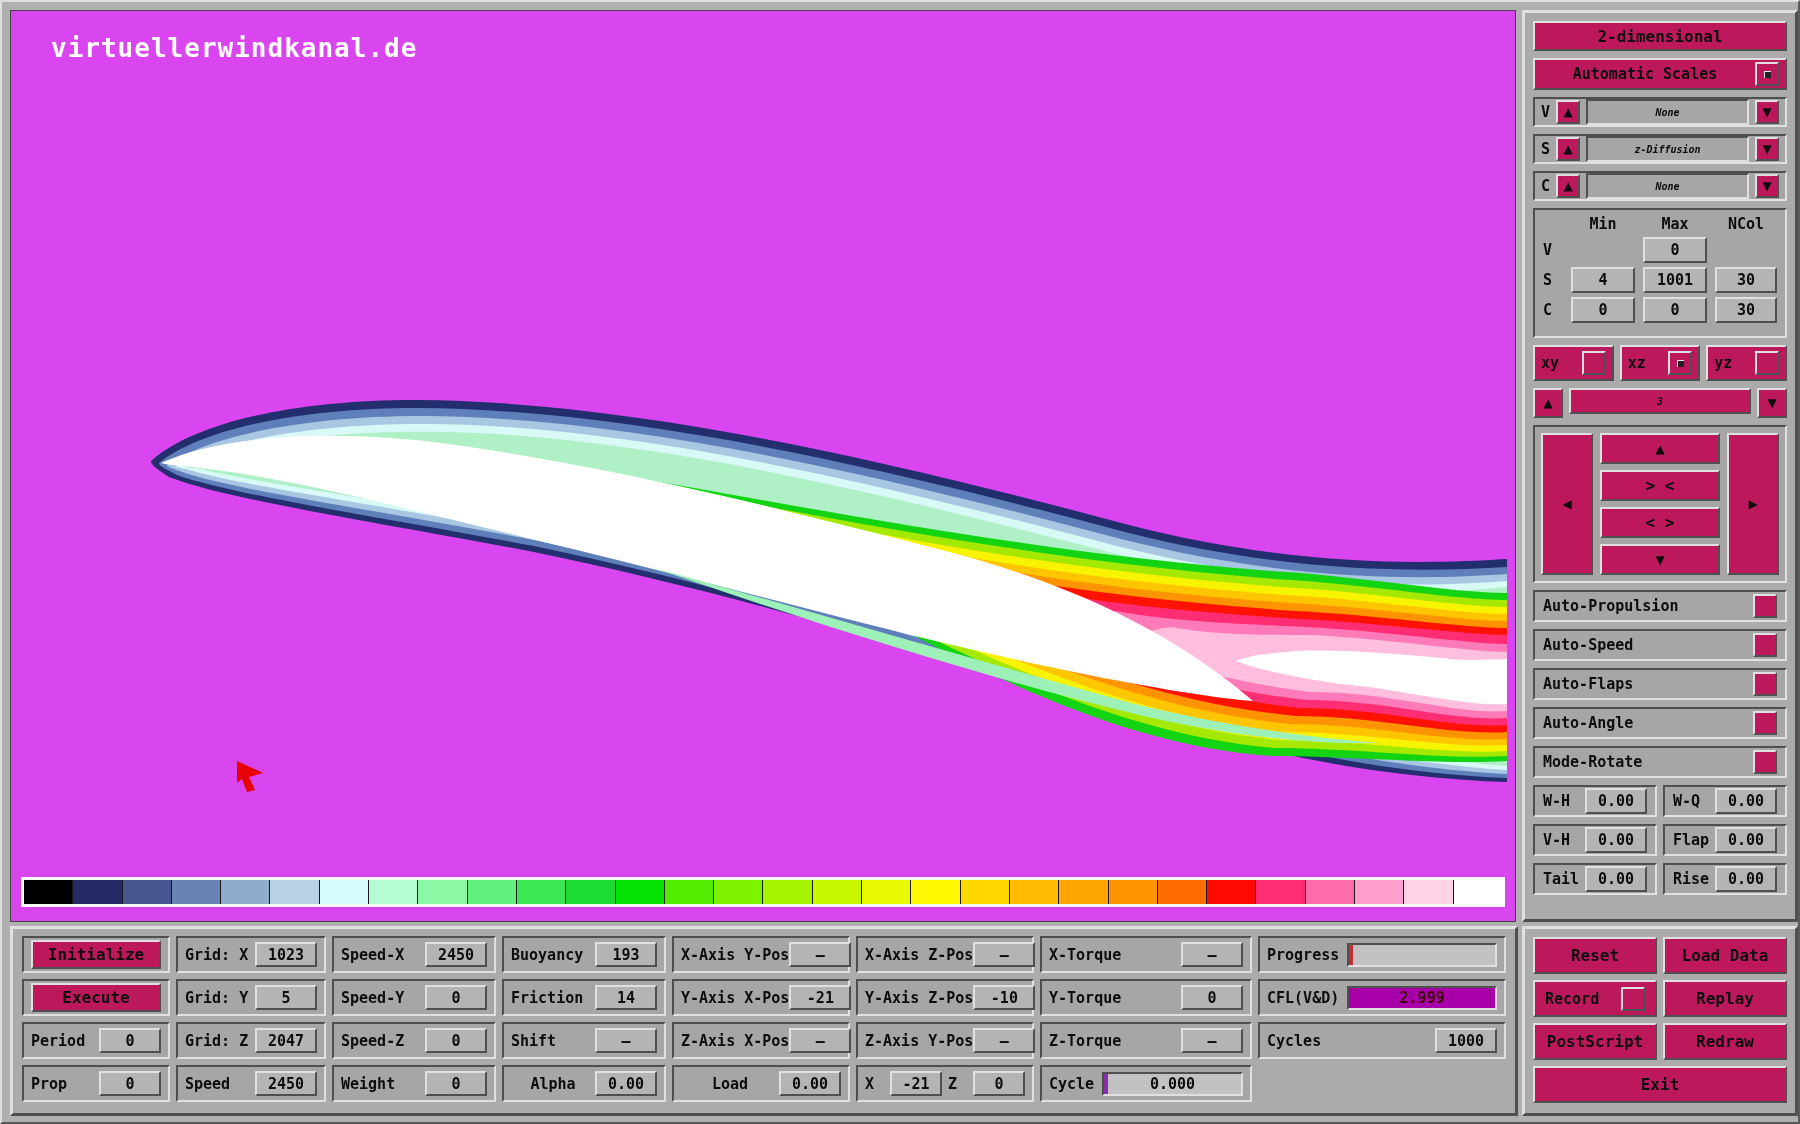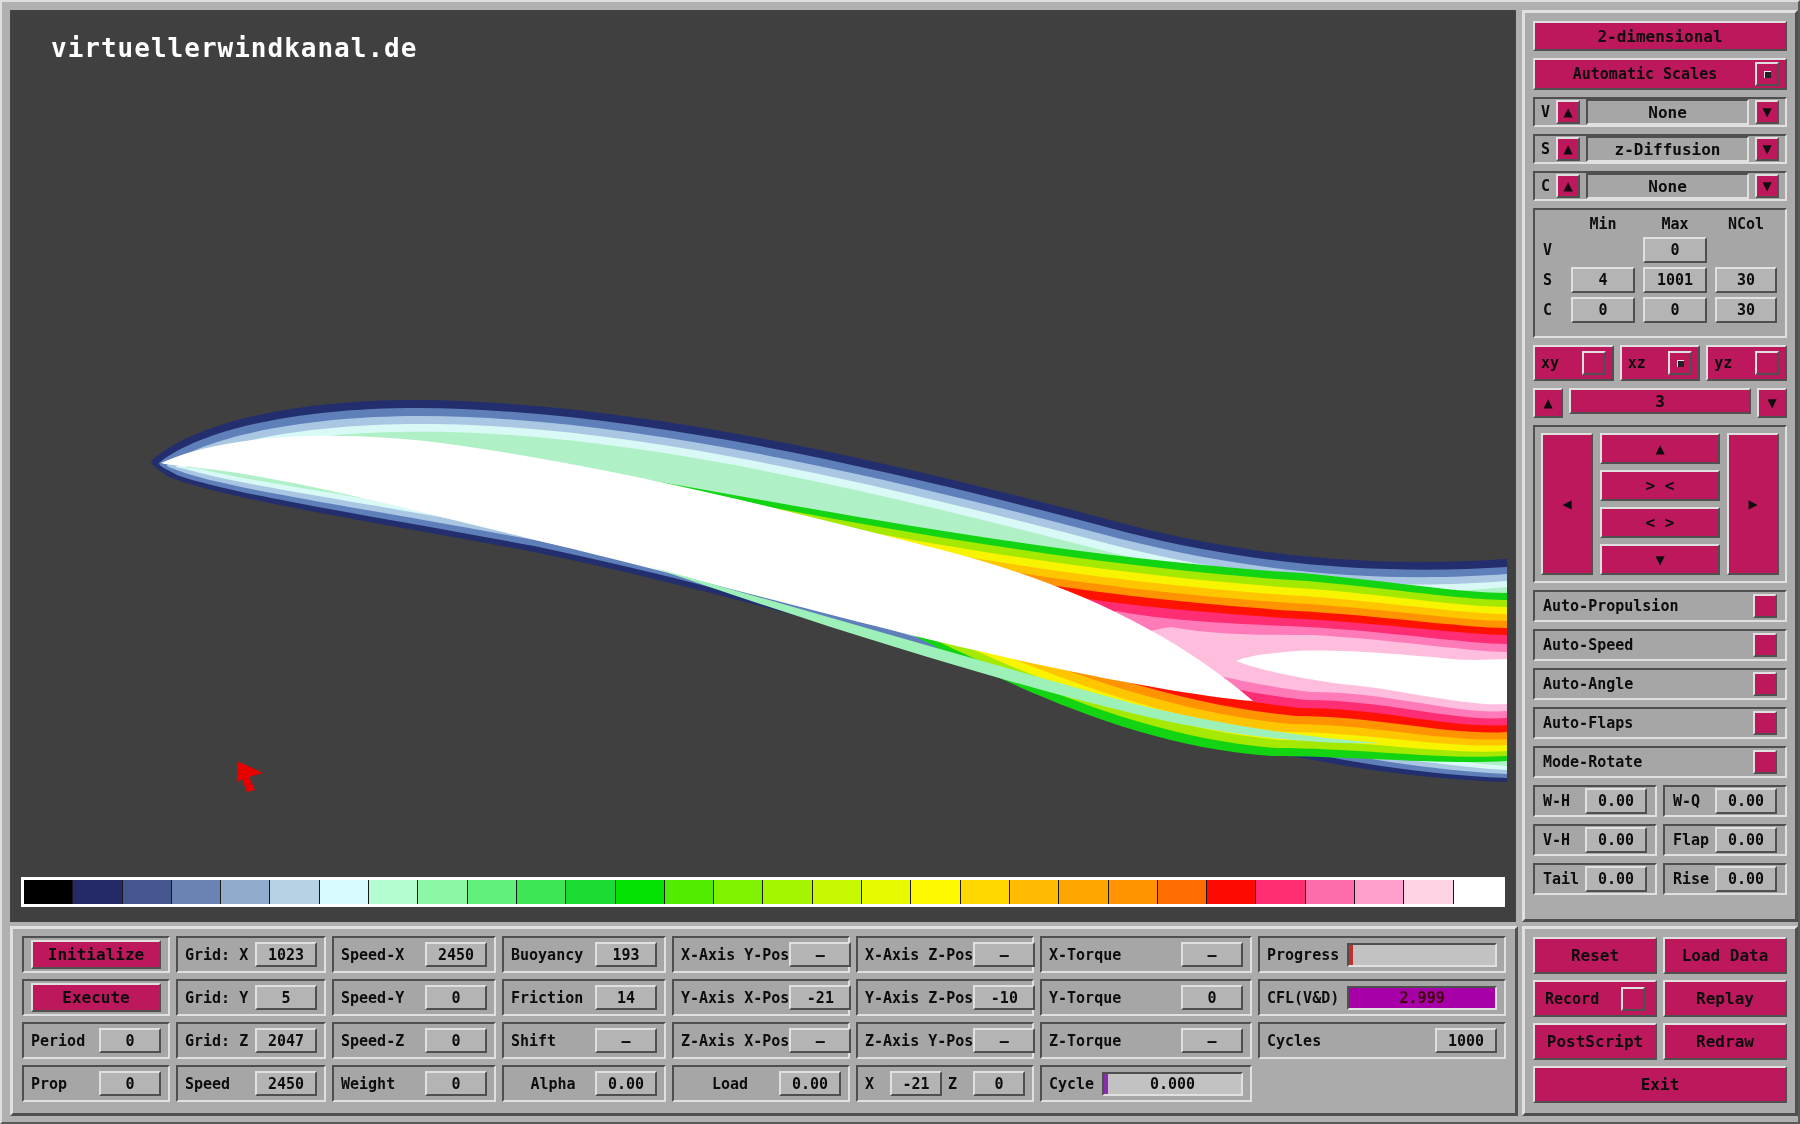--- a/index.html
+++ b/index.html
@@ -5,41 +5,41 @@
   html,body{margin:0;padding:0;}
   body{width:1800px;height:1124px;position:relative;background:#0a0a0a;
        font-family:"DejaVu Sans Mono",monospace;font-weight:bold;color:#0d0d0d;
        -webkit-font-smoothing:none;}
   #window{position:absolute;inset:0;background:#b0b0b0;
           border:2px solid;border-color:#dedede #5a5a5a #5a5a5a #dedede;box-sizing:border-box;}
   .up{background:#ababab;border:3px solid;border-color:#e0e0e0 #4f4f4f #4f4f4f #e0e0e0;box-sizing:border-box;}
   .up2{background:#be185d;border:2px solid;border-color:#e0e0e0 #4f4f4f #4f4f4f #e0e0e0;box-sizing:border-box;}
   .down{background:#a6a6a6;border:2px solid;border-color:#4f4f4f #e0e0e0 #e0e0e0 #4f4f4f;box-sizing:border-box;}
   
-  #viewport{position:absolute;left:8px;top:8px;width:1506px;height:912px;background:#404040;
+  #viewport{position:absolute;left:8px;top:8px;width:1506px;height:912px;background:#d946ef;
             border:1px solid #444;box-sizing:border-box;overflow:hidden;}
   #vp-title{position:absolute;left:40px;top:22px;font-size:26px;letter-spacing:1px;color:#fff;}
   #flow-svg{position:absolute;left:0;top:0;width:100%;height:100%;}
   .colorbar{position:absolute;left:10px;right:10px;bottom:14px;height:24px;
             border:3px solid #fff;display:flex;background:#000;}
   .cbseg{flex:1;border-left:1px solid #181818;}
   .cbseg:first-child{border-left:none;}
   
   #right-panel{position:absolute;left:1520px;top:8px;width:276px;height:912px;
                display:flex;flex-direction:column;gap:7px;padding:8px;}
   #rb-panel{position:absolute;left:1520px;top:924px;width:276px;height:190px;
             display:grid;grid-template-columns:1fr 1fr;grid-auto-rows:37px;gap:6px;padding:8px;}
   .btn{display:flex;align-items:center;justify-content:center;font-family:inherit;
        font-weight:bold;font-size:16px;color:#0d0d0d;cursor:default;}
   .row{display:flex;align-items:center;gap:6px;padding:2px 6px;}
   .grow{flex:1;}
   .sq{width:24px;height:24px;flex:none;display:flex;align-items:center;justify-content:center;}
   .dot{width:7px;height:7px;background:#222;box-shadow:1px 1px 0 #e8e8e8 inset;}
   .glyph{font-family:"DejaVu Sans",sans-serif;font-size:12px;line-height:1;}
-  .fbox{display:flex;align-items:center;justify-content:center;font-size:16px;height:26px;}
+  .fbox{display:flex;align-items:center;justify-content:center;font-size:10px;height:26px;font-style:italic;}
   .vbox{background:#b4b4b4;border:2px solid;border-color:#e0e0e0 #4f4f4f #4f4f4f #e0e0e0;
         box-sizing:border-box;height:26px;min-width:62px;padding:0 6px;
         display:flex;align-items:center;justify-content:center;font-size:15px;}
   .lbl{font-size:15px;white-space:nowrap;}
   #scale-table{display:flex;flex-direction:column;gap:4px;padding:5px 8px;height:130px;}
   .st-row{display:grid;grid-template-columns:20px 1fr 1fr 62px;gap:8px;align-items:center;}
   .st-h{text-align:center;font-size:15px;}
   #nav-cluster{height:158px;display:flex;gap:7px;padding:6px;}
   .nav-side{width:52px;}
   .nav-mid{flex:1;display:flex;flex-direction:column;gap:6px;}
@@ -243,25 +243,25 @@
 
     <div class="toggle-row down">
       <span class="lbl">Auto-Propulsion</span>
       <span class="sq up2"></span>
     </div>
     <div class="toggle-row down">
       <span class="lbl">Auto-Speed</span>
       <span class="sq up2"></span>
     </div>
     <div class="toggle-row down">
+      <span class="lbl">Auto-Flaps</span>
+      <span class="sq up2"></span>
+    </div>
+    <div class="toggle-row down">
       <span class="lbl">Auto-Angle</span>
-      <span class="sq up2"></span>
-    </div>
-    <div class="toggle-row down">
-      <span class="lbl">Auto-Flaps</span>
       <span class="sq up2"></span>
     </div>
     <div class="toggle-row down">
       <span class="lbl">Mode-Rotate</span>
       <span class="sq up2"></span>
     </div>
 
     <div class="trim-line">
       <div class="trim-cell down">
         <span class="lbl">W-H</span>

